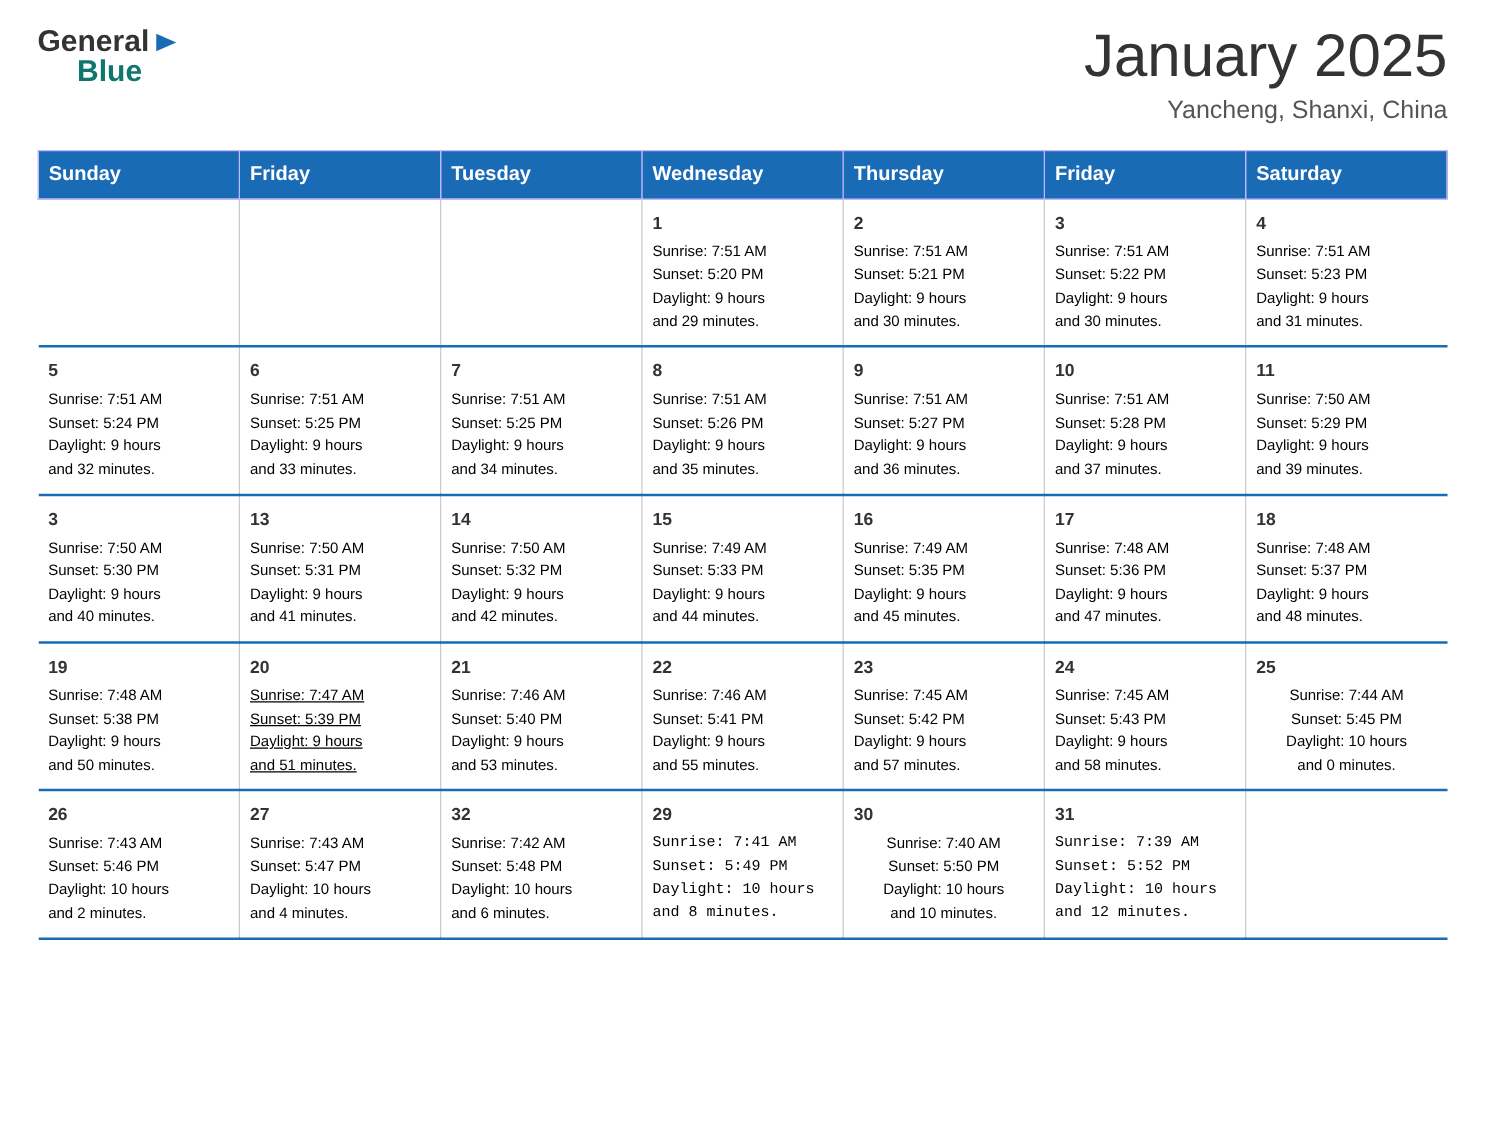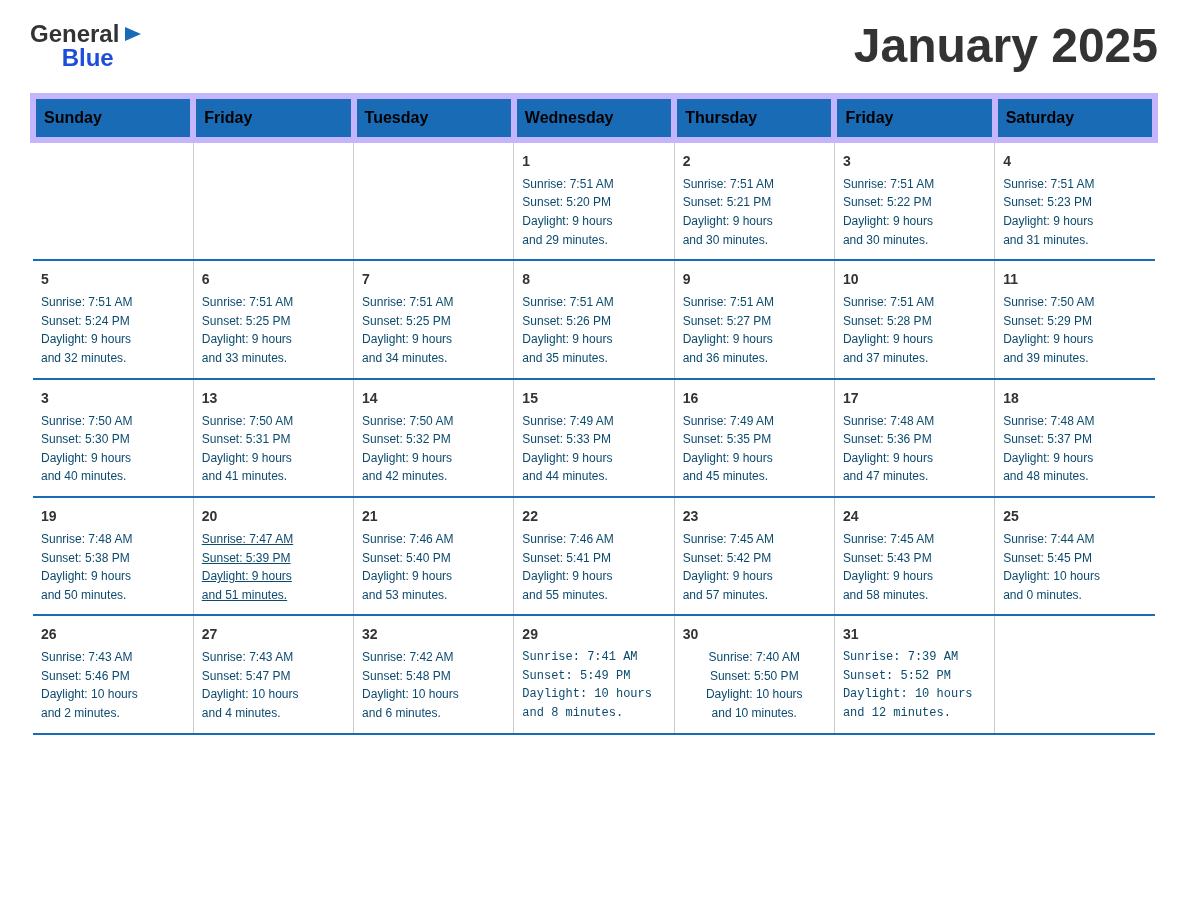--- a/index.html
+++ b/index.html
@@ -14,43 +14,43 @@
       display: flex;
       justify-content: space-between;
       align-items: flex-start;
       margin-bottom: 20px;
     }
     .title-block {
       text-align: right;
     }
     .month-title {
       font-size: 48px;
-      font-weight: bold;
+      font-weight: normal;
       color: #333;
       line-height: 1.1;
     }
     .location-title {
       font-size: 20px;
       color: #555;
       margin-top: 4px;
     }
     .calendar {
       width: 100%;
       border-collapse: collapse;
     }
     .calendar thead tr {
       background-color: #1a6bb5;
     }
     .calendar thead th {
-      color: #000000;
+      color: #ffffff;
       font-size: 16px;
       font-weight: bold;
       padding: 10px 8px;
       text-align: left;
-      border: 6px solid #c4b5fd;
+      border: 1px solid #c4b5fd;
     }
     .calendar tbody tr {
       border-bottom: 2px solid #1a6bb5;
     }
     .calendar tbody td {
       vertical-align: top;
       padding: 8px 8px 10px 8px;
       border-left: 1px solid #ccc;
       border-right: 1px solid #ccc;
       width: calc(100% / 7);
@@ -66,21 +66,21 @@
       border-right: none;
     }
     .day-num {
       font-size: 14px;
       font-weight: bold;
       display: block;
       margin-bottom: 3px;
     }
     .day-info {
       font-size: 12px;
-      color: #0c4a6e;
+      color: #000000;
       line-height: 1.55;
     }
     .empty-cell {
       background: #fff;
     }
     .logo-wrapper {
       display: flex;
       flex-direction: column;
       align-items: center;
     }
@@ -90,21 +90,21 @@
     }
     .logo-general {
       font-size: 24px;
       font-weight: bold;
       color: #333;
       font-family: Arial, sans-serif;
     }
     .logo-line2 {
       font-size: 24px;
       font-weight: bold;
-      color: #1d4ed8;
+      color: #0f766e;
       margin-top: -4px;
       margin-left: 2px;
     }
   </style>
 </head>
 <body>
 
 <div class="header">
   <div class="logo-wrapper">
     <div class="logo-line1">
@@ -112,20 +112,21 @@
       <span style="display:inline-block;margin-left:2px;position:relative;top:2px;">
         <svg width="22" height="22" viewBox="0 0 22 22">
           <polygon points="4,4 20,11 4,18" fill="#1a6bb5"></polygon>
         </svg>
       </span>
     </div>
     <div class="logo-line2">Blue</div>
   </div>
   <div class="title-block">
     <div class="month-title">January 2025</div>
+    <div class="location-title">Yancheng, Shanxi, China</div>
   </div>
 </div>
 
 <table class="calendar">
   <thead>
     <tr>
     <th>Sunday</th>
         <th>Friday</th>
         <th>Tuesday</th>
         <th>Wednesday</th>
@@ -308,21 +309,21 @@
         </td>
         <td>
           <span class="day-num">24</span>
           <div class="day-info" style="white-space: pre-line;">Sunrise: 7:45 AM
 Sunset: 5:43 PM
 Daylight: 9 hours
 and 58 minutes.</div>
         </td>
         <td>
           <span class="day-num">25</span>
-          <div class="day-info" style="white-space: pre-line;">Sunrise: 7:44 AM
+          <div class="day-info" style="white-space: pre-line; text-align: center;">Sunrise: 7:44 AM
 Sunset: 5:45 PM
 Daylight: 10 hours
 and 0 minutes.</div>
         </td>
       </tr>
       <tr>
         <td>
           <span class="day-num">26</span>
           <div class="day-info" style="white-space: pre-line;">Sunrise: 7:43 AM
 Sunset: 5:46 PM

